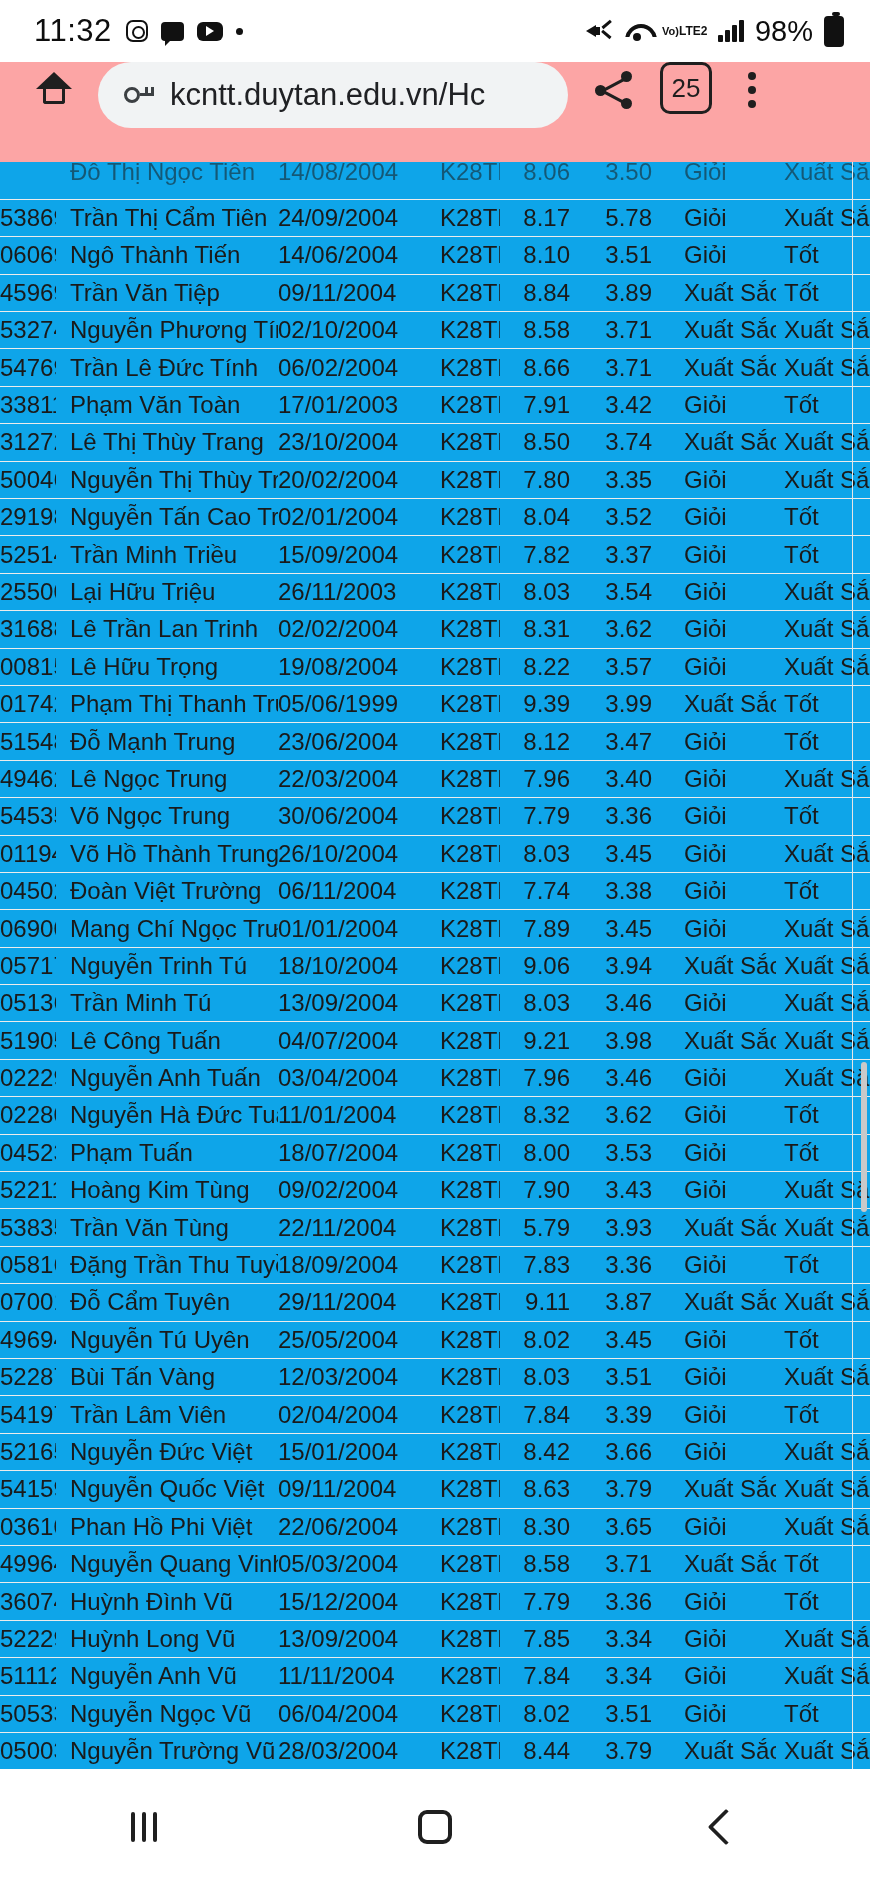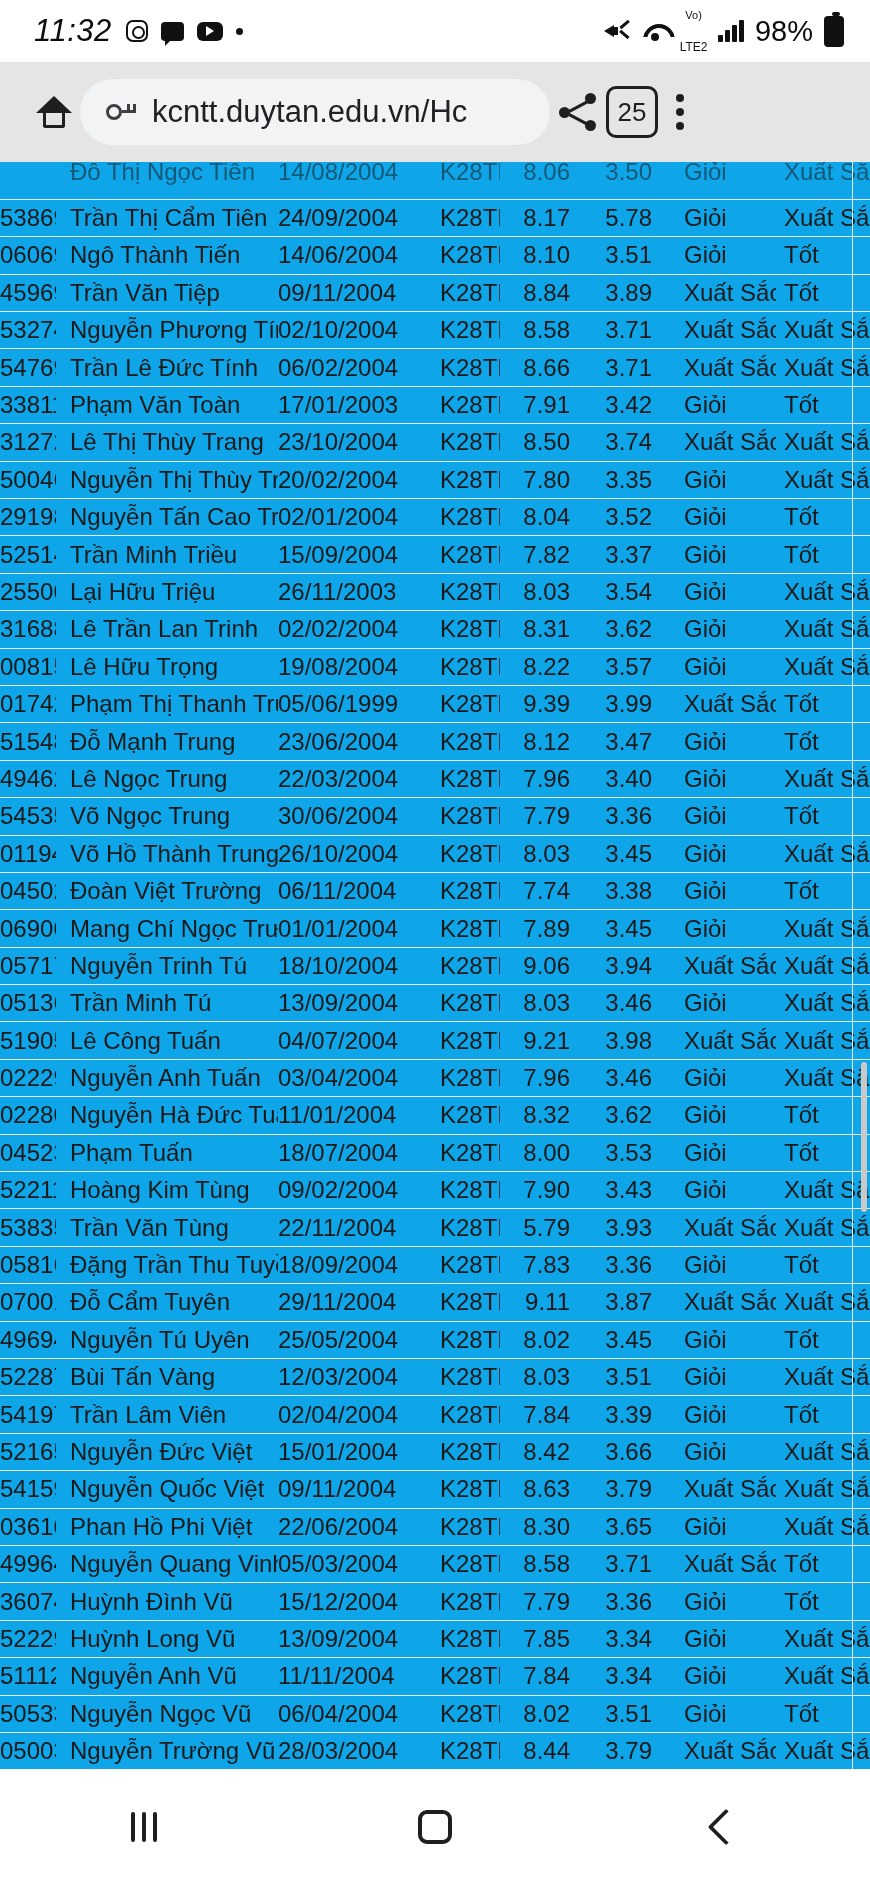--- a/index.html
+++ b/index.html
@@ -15,21 +15,21 @@
   
   .status-bar {
     height: 62px;
     display: flex;
     align-items: center;
     justify-content: space-between;
     padding: 0 26px 0 34px;
     background: #ffffff;
     color: #0d0d0d;
   }
-  .status-left { display: flex; align-items: center; gap: 14px; font-style: italic; }
+  .status-left { display: flex; align-items: center; gap: 14px; }
   .status-clock { font-size: 31px; font-weight: 400; letter-spacing: 0.5px; }
   .status-icons-left { display: flex; align-items: center; gap: 13px; }
   .si { display: inline-block; }
   .ig-icon {
     width: 22px; height: 22px; border: 2.5px solid #111; border-radius: 7px;
     position: relative;
   }
   .ig-icon::after {
     content: ""; position: absolute; width: 9px; height: 9px;
     border: 2.2px solid #111; border-radius: 50%; left: 4px; top: 4px;
@@ -81,22 +81,22 @@
     content: ""; position: absolute; left: 2px; top: 3px;
     width: 24px; height: 24px;
     border: 4px solid #111; border-radius: 50%;
     clip-path: polygon(0 0, 100% 0, 100% 42%, 50% 42%, 0 42%);
   }
   .wifi-icon::after {
     content: ""; position: absolute; left: 10px; top: 12px;
     width: 8px; height: 8px; background: #111; border-radius: 50%;
   }
   .volte {
-    display: flex; flex-direction: column; align-items: center;
-    line-height: 1; font-size: 10px; font-weight: 400; color: #111; gap: 20px;
+    display: flex; flex-direction: row; align-items: center;
+    line-height: 1; font-size: 10px; font-weight: 700; color: #111;
   }
   .volte .t1 { font-size: 11px; }
   .volte .t2 { font-size: 12px; text-align: center; }
   .bars-icon { display: flex; align-items: flex-end; gap: 2.5px; height: 22px; }
   .bars-icon i { display: block; width: 4.5px; background: #111; border-radius: 1px; }
   .bars-icon i:nth-child(1) { height: 7px; }
   .bars-icon i:nth-child(2) { height: 12px; }
   .bars-icon i:nth-child(3) { height: 17px; }
   .bars-icon i:nth-child(4) { height: 22px; }
   .battery-text { font-size: 29px; font-weight: 400; text-align: right; }
@@ -106,23 +106,23 @@
   }
   .battery-icon::before {
     content: ""; position: absolute; top: -7px; left: 5px;
     width: 8px; height: 4px; background: #111; border-radius: 2px;
   }
 
   
   .toolbar {
     height: 100px;
     display: flex;
-    align-items: center;
     padding: 0 28px;
-    background: #e5e5e5;
+    gap: 18px;
+    background: #fca5a5;
   }
   .home-btn { width: 52px; height: 52px; display: flex; align-items: center; justify-content: center; }
   .home-glyph { position: relative; width: 36px; height: 32px; }
   .home-glyph .roof {
     position: absolute; top: 0; left: 0;
     width: 0; height: 0;
     border-left: 18px solid transparent;
     border-right: 18px solid transparent;
     border-bottom: 17px solid #1f1f1f;
   }

